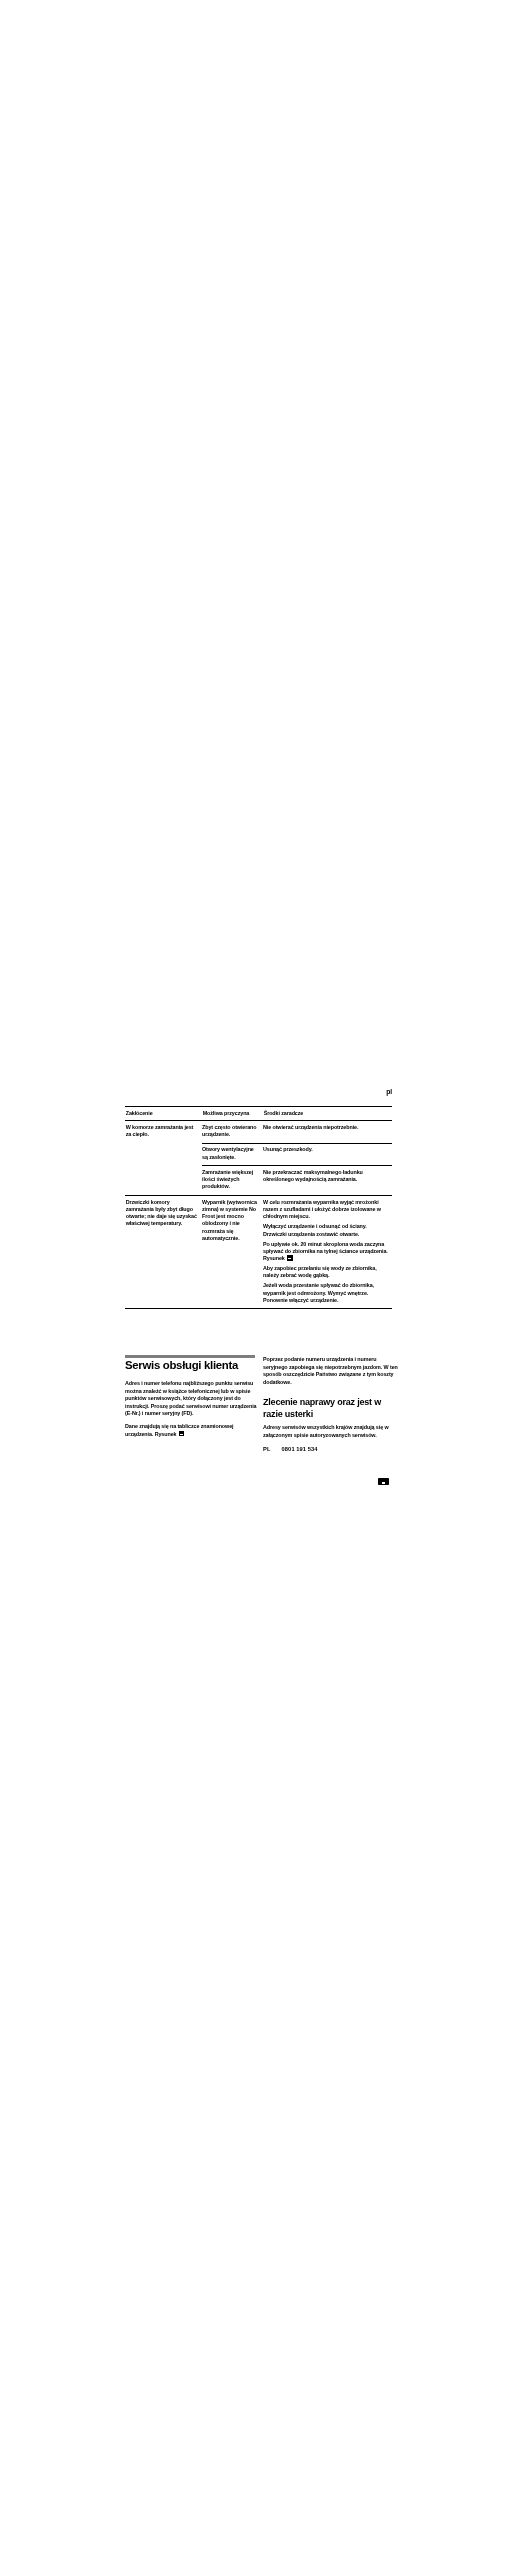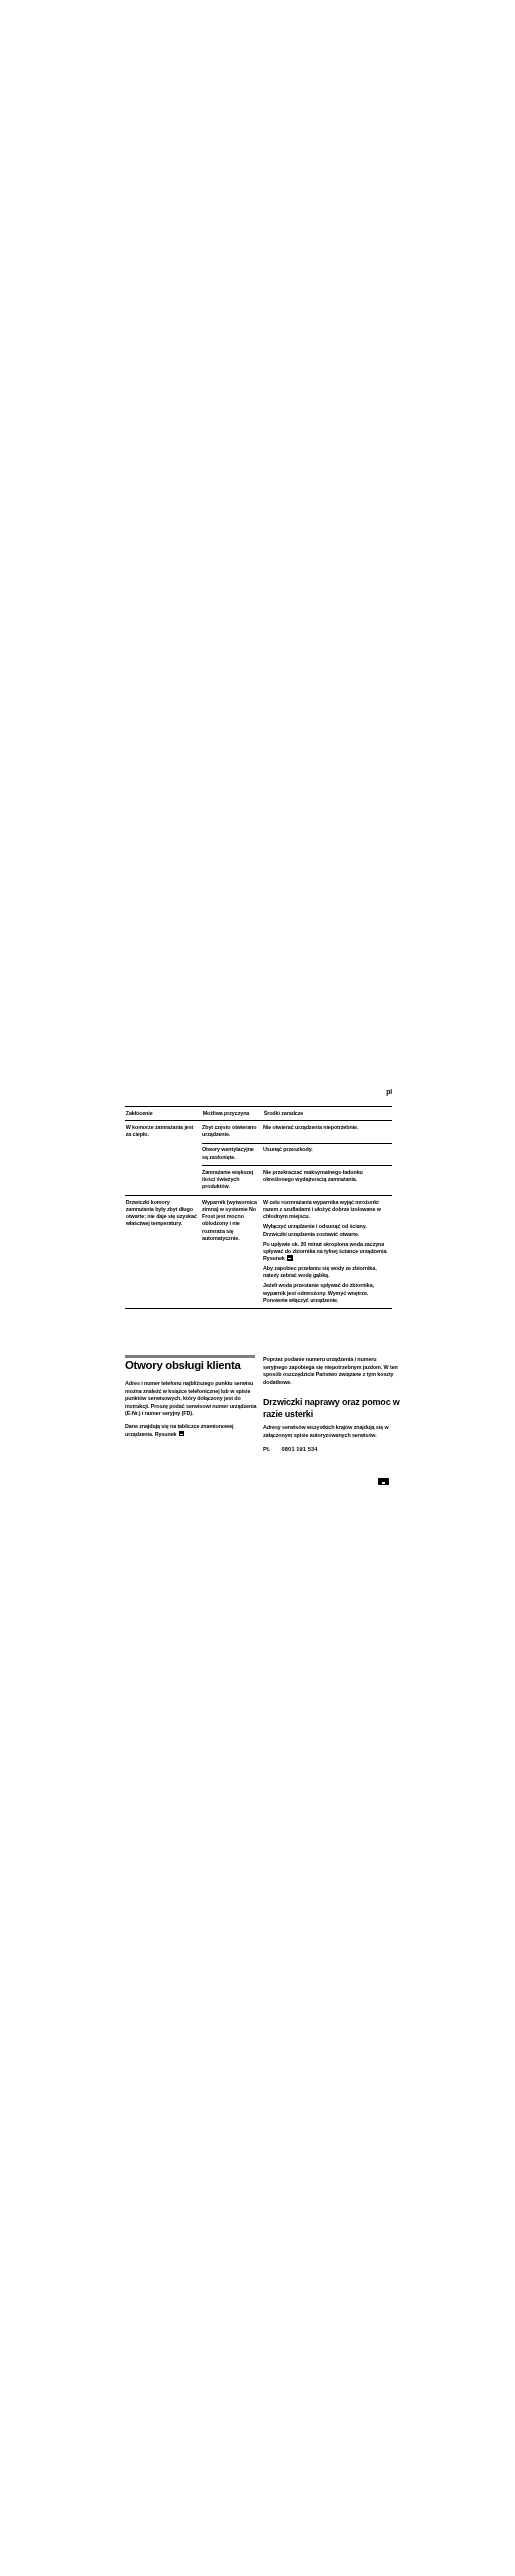--- a/index.html
+++ b/index.html
@@ -217,30 +217,30 @@
           <p><span>Po upływie ok. 20 minut skroplona woda zaczyna spływać do zbiornika na tylnej ściance urządzenia. Rysunek</span><span class="figref"></span></p>
           <p>Aby zapobiec przelaniu się wody ze zbiornika, należy zebrać wodę gąbką.</p>
           <p>Jeżeli woda przestanie spływać do zbiornika, wyparnik jest odmrożony. Wymyć wnętrze. Ponownie włączyć urządzenie.</p>
         </div>
       </div>
     </div>
   </div>
 </div>
 
 <div class="section-bar"></div>
-<h1 class="service-title" style="margin:0;">Otwory obsługi klienta</h1>
+<h1 class="service-title" style="margin:0;">Serwis obsługi klienta</h1>
 
 <div class="svc-col svc-left">
   <p style="margin:0;">Adres i numer telefonu najbliższego punktu serwisu można znaleźć w książce telefonicznej lub w spisie punktów serwisowych, który dołączony jest do instrukcji. Proszę podać serwisowi numer urządzenia (E-Nr.) i numer seryjny (FD).</p>
   <p class="para2" style="margin-bottom:0;"><span>Dane znajdują się na tabliczce znamionowej urządzenia. Rysunek</span><span class="figref"></span></p>
 </div>
 
 <div class="svc-col svc-right">
   <p>Poprzez podanie numeru urządzenia i numeru seryjnego zapobiega się niepotrzebnym jazdom. W ten sposób oszczędzicie Państwo związane z tym koszty dodatkowe.</p>
-  <h2 class="repair-subheading">Drzwiczki naprawy oraz pomoc w razie usterki</h2>
+  <h2 class="repair-subheading">Zlecenie naprawy oraz jest w razie usterki</h2>
   <p>Adresy serwisów wszystkich krajów znajdują się w załączonym spisie autoryzowanych serwisów.</p>
   <div class="phone-row">
     <span class="cc">PL</span><span>0801 191 534</span>
   </div>
 </div>
 
 <div class="page-badge"></div>
 
 
 </body></html>

